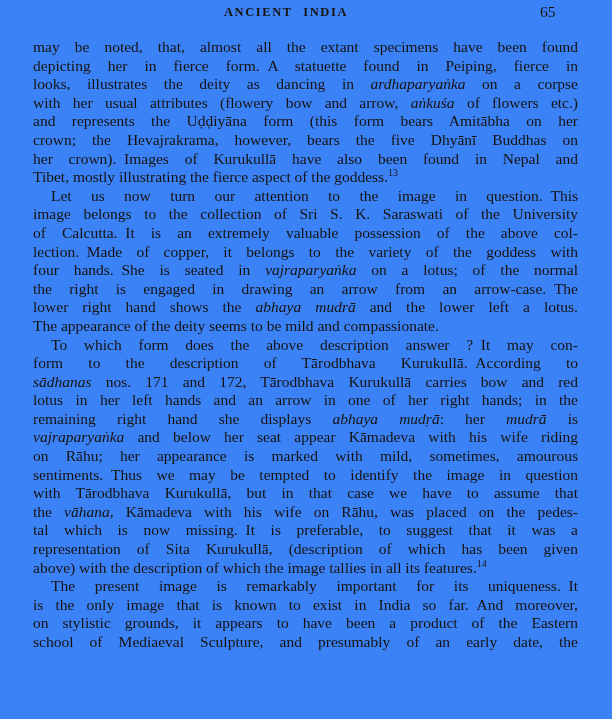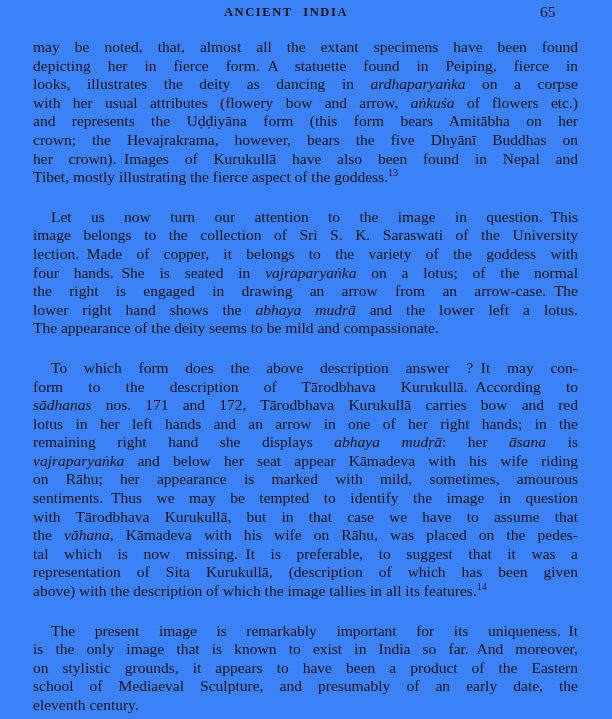--- a/index.html
+++ b/index.html
@@ -44,21 +44,21 @@
     width: 545px;
     font-size: 15.5px;
     line-height: 18.6px;
   }
   .paragraph { margin: 0; }
   .line {
     text-align: justify;
     text-align-last: justify;
   }
   .line.last { text-align-last: left; }
-  .line.indent { text-indent: 18px; margin-top: 21px; }
+  .line.indent { text-indent: 18px; }
   em { font-style: italic; margin-top: 12px; }
   sup {
     font-size: 10px;
     line-height: 0;
     vertical-align: 6px;
   }
 </style>
 </head>
 <body>
 
@@ -72,42 +72,42 @@
         <div class="line"><span>looks, illustrates the deity as dancing in </span><em>ardhaparyaṅka</em><span> on a corpse</span></div>
         <div class="line"><span>with her usual attributes (flowery bow and arrow, </span><em>aṅkuśa</em><span> of flowers etc.)</span></div>
         <div class="line"><span>and represents the Uḍḍiyāna form (this form bears Amitābha on her</span></div>
         <div class="line"><span>crown; the Hevajrakrama, however, bears the five Dhyānī Buddhas on</span></div>
         <div class="line"><span>her crown). Images of Kurukullā have also been found in Nepal and</span></div>
         <div class="line last"><span>Tibet, mostly illustrating the fierce aspect of the goddess.</span><sup>13</sup></div>
       </div>
       <div class="paragraph">
         <div class="line indent"><span>Let us now turn our attention to the image in question. This</span></div>
         <div class="line"><span>image belongs to the collection of Sri S. K. Saraswati of the University</span></div>
+        <div class="line"><span>of Calcutta. It is an extremely valuable possession of the above col-</span></div>
         <div class="line"><span>lection. Made of copper, it belongs to the variety of the goddess with</span></div>
         <div class="line"><span>four hands. She is seated in </span><em>vajraparyaṅka</em><span> on a lotus; of the normal</span></div>
         <div class="line"><span>the right is engaged in drawing an arrow from an arrow-case. The</span></div>
         <div class="line"><span>lower right hand shows the </span><em>abhaya mudrā</em><span> and the lower left a lotus.</span></div>
         <div class="line last"><span>The appearance of the deity seems to be mild and compassionate.</span></div>
       </div>
       <div class="paragraph">
         <div class="line indent"><span>To which form does the above description answer ? It may con-</span></div>
         <div class="line"><span>form to the description of Tārodbhava Kurukullā. According to</span></div>
         <div class="line"><em>sādhanas</em><span> nos. 171 and 172, Tārodbhava Kurukullā carries bow and red</span></div>
         <div class="line"><span>lotus in her left hands and an arrow in one of her right hands; in the</span></div>
-        <div class="line"><span>remaining right hand she displays </span><em>abhaya mudṛā</em><span>: her </span><em>āsana</em><span> is</span></div>
+        <div class="line"><span>remaining right hand she displays </span><em>abhaya mudṛā</em><span>: her </span><em>mudrā</em><span> is</span></div>
         <div class="line"><em>vajraparyaṅka</em><span> and below her seat appear Kāmadeva with his wife riding</span></div>
         <div class="line"><span>on Rāhu; her appearance is marked with mild, sometimes, amourous</span></div>
         <div class="line"><span>sentiments. Thus we may be tempted to identify the image in question</span></div>
         <div class="line"><span>with Tārodbhava Kurukullā, but in that case we have to assume that</span></div>
         <div class="line"><span>the </span><em>vāhana</em><span>, Kāmadeva with his wife on Rāhu, was placed on the pedes-</span></div>
         <div class="line"><span>tal which is now missing. It is preferable, to suggest that it was a</span></div>
         <div class="line"><span>representation of Sita Kurukullā, (description of which has been given</span></div>
         <div class="line last"><span>above) with the description of which the image tallies in all its features.</span><sup>14</sup></div>
       </div>
       <div class="paragraph">
         <div class="line indent"><span>The present image is remarkably important for its uniqueness. It</span></div>
         <div class="line"><span>is the only image that is known to exist in India so far. And moreover,</span></div>
         <div class="line"><span>on stylistic grounds, it appears to have been a product of the Eastern</span></div>
         <div class="line"><span>school of Mediaeval Sculpture, and presumably of an early date, the</span></div>
-        <div class="line last"><span>eleventh century.</span></div>
       </div>
     </div>
 </div>
 
 </body></html>

